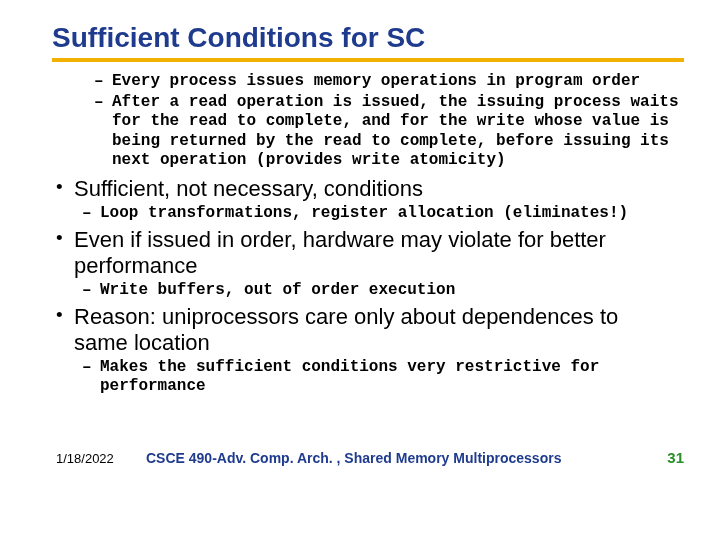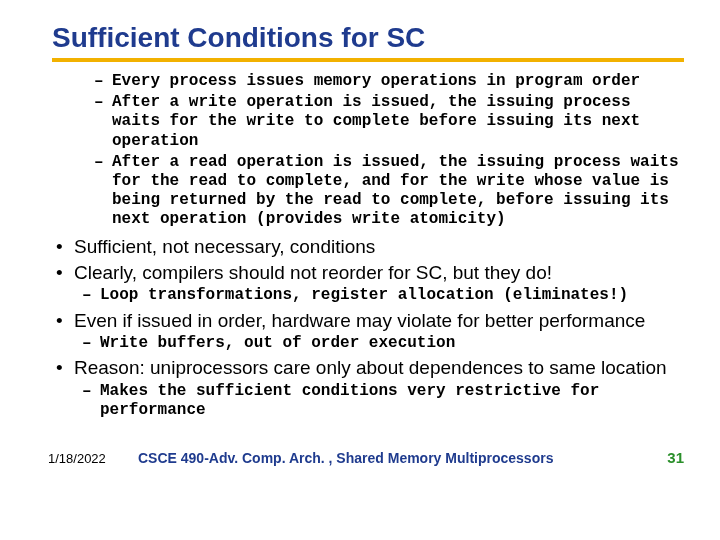--- a/index.html
+++ b/index.html
@@ -35,21 +35,21 @@
   }
   ul.level1 {
     list-style: none;
     padding: 0;
     margin: 0 0 0 0;
   }
   ul.level1 > li {
     position: relative;
     padding-left: 22px;
     margin: 4px 12px 2px 0;
-    font-size: 19px;
+    font-size: 22px;
     line-height: 1.18;
   }
   ul.level1 > li::before {
     content: "•";
     position: absolute;
     left: 4px;
     top: 0;
     font-size: 19px;
   }
   ul.level2 {
@@ -73,21 +73,21 @@
     top: 0;
   }
   
   ul.leading {
     margin-left: 42px;
     margin-bottom: 6px;
   }
   .footer {
     position: absolute;
     bottom: 18px;
-    left: 8px;
+    left: 16px;
     right: 0;
     padding: 0 36px 0 40px;
     display: flex;
     align-items: baseline;
     font-size: 13px;
   }
   .footer .date {
     color: #000;
     width: 90px;
   }
@@ -106,26 +106,24 @@
 </head>
 <body>
 
 <div class="slide">
   <h1 class="title">Sufficient Conditions for SC</h1>
   <div class="underline"></div>
 
   <div class="content">
     <ul class="level2 leading" id="leading-list">
         <li>Every process issues memory operations in program order</li>
-        <li>After a write operation is issued, the issuing process waits for the write to complete before issuing its next operation</li>
         <li>After a read operation is issued, the issuing process waits for the read to complete, and for the write whose value is being returned by the read to complete, before issuing its next operation (provides write atomicity)</li>
       </ul>
     <ul class="level1" id="bullet-list">
         <li><span>Sufficient, not necessary, conditions</span></li>
-        <li><span>Clearly, compilers should not reorder for SC, but they do!</span></li>
         <ul class="level2">
           <li>Loop transformations, register allocation (eliminates!)</li>
         </ul>
         <li><span>Even if issued in order, hardware may violate for better performance</span></li>
         <ul class="level2">
           <li>Write buffers, out of order execution</li>
         </ul>
         <li><span>Reason: uniprocessors care only about dependences to same location</span></li>
         <ul class="level2">
           <li>Makes the sufficient conditions very restrictive for performance</li>

